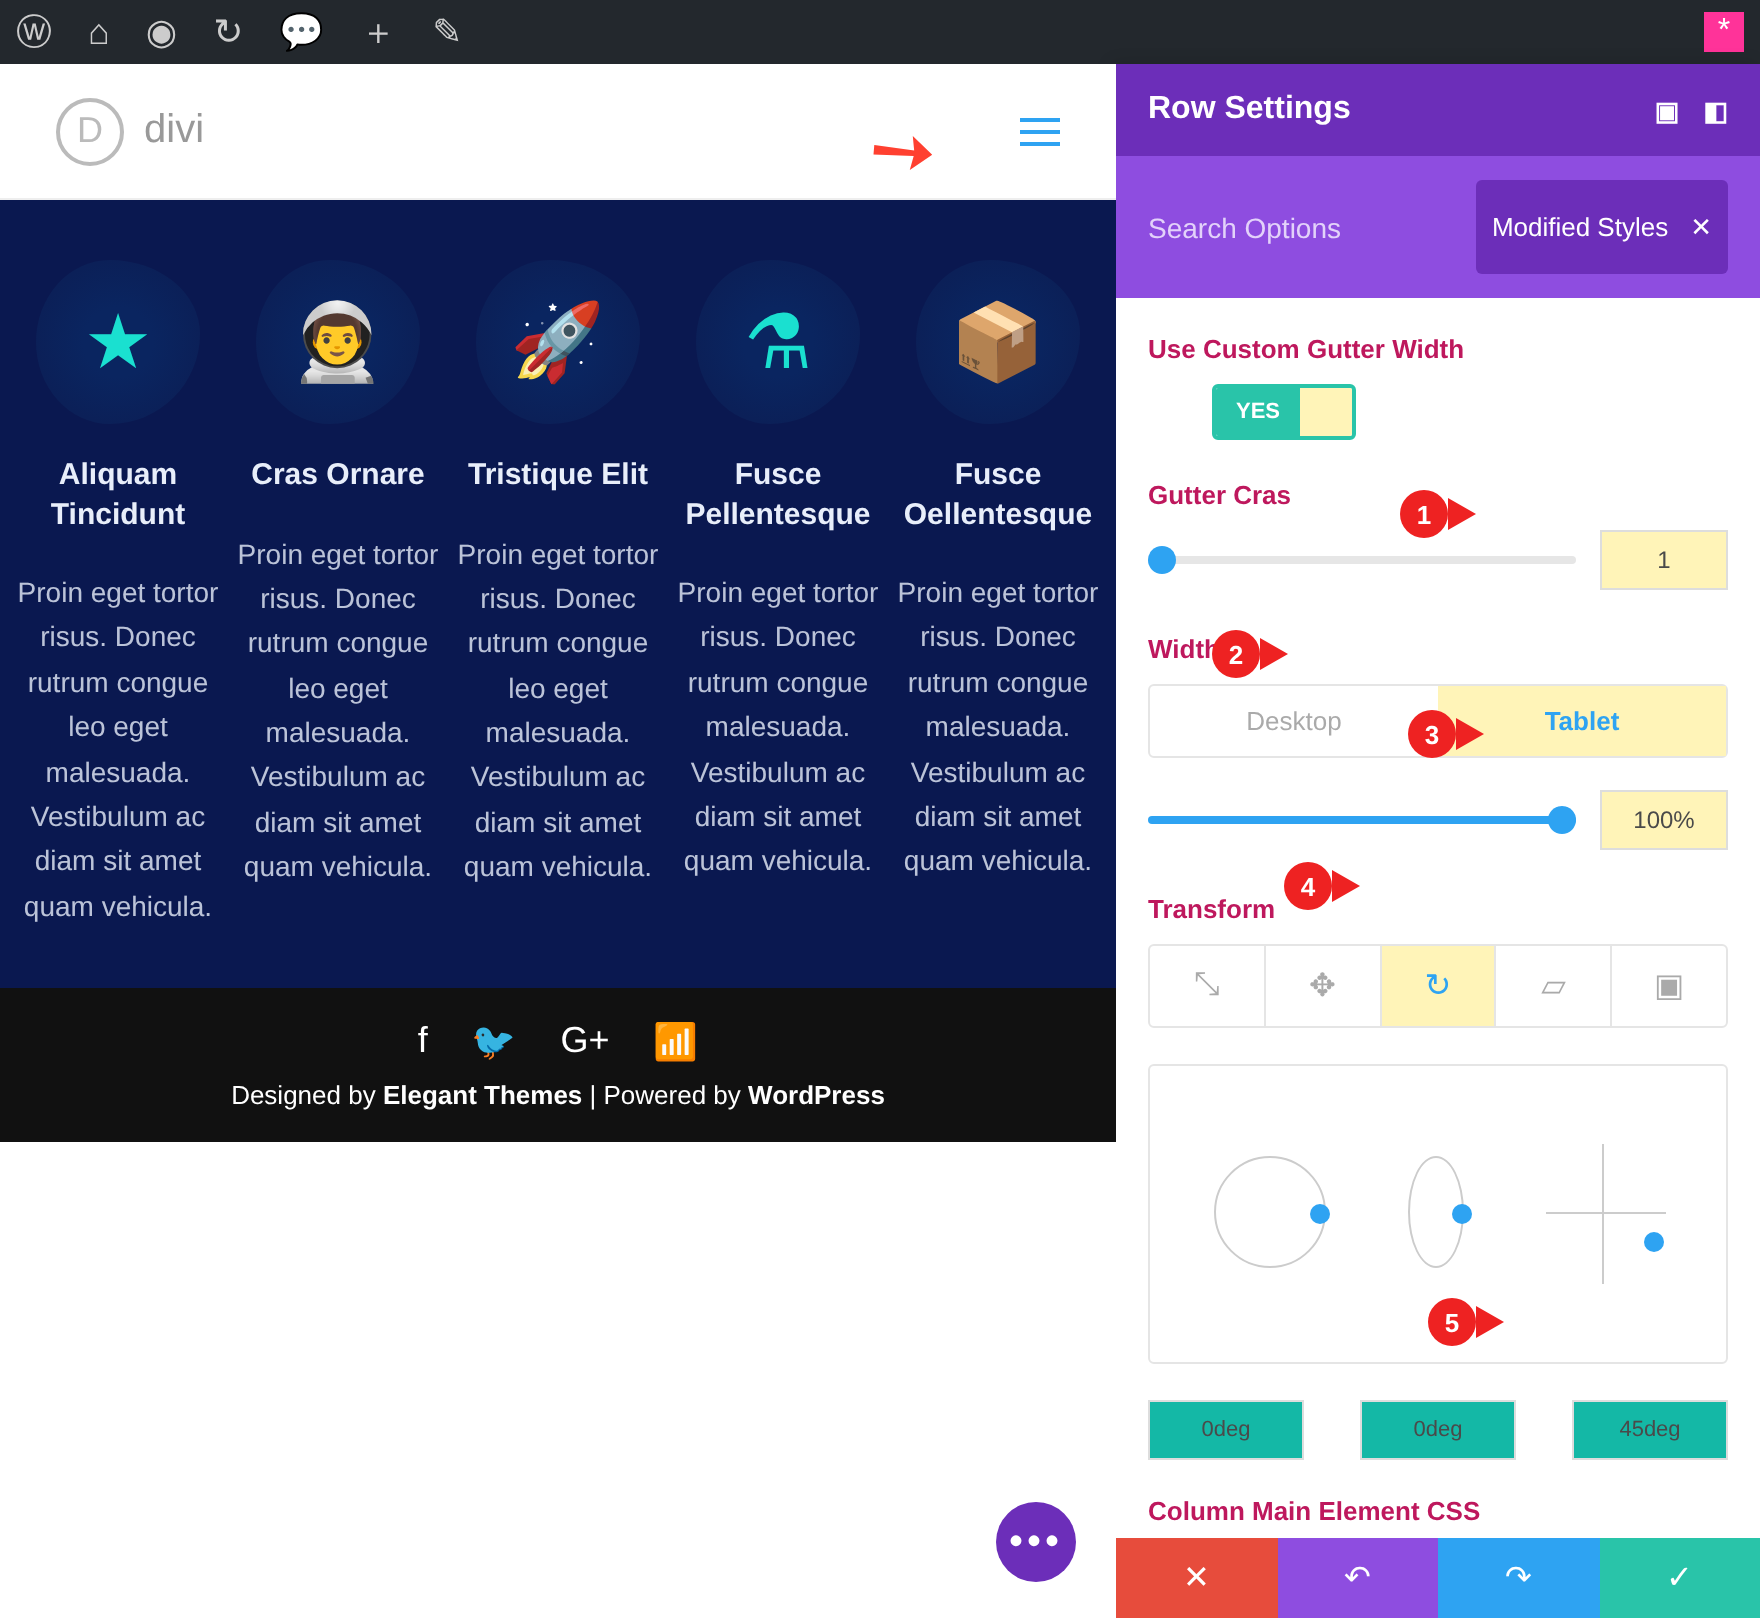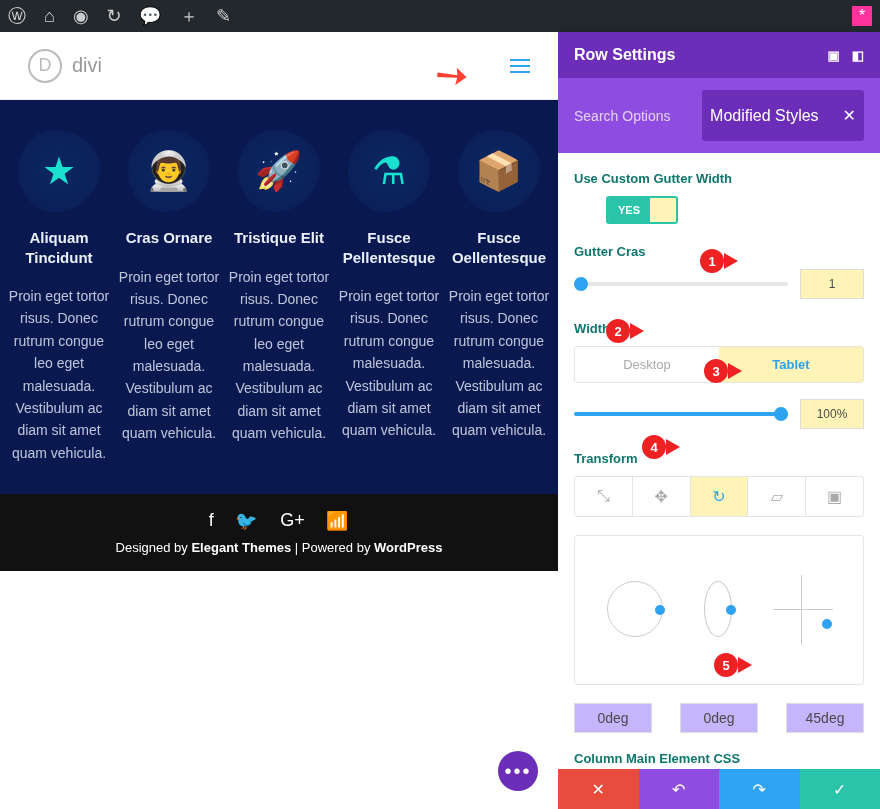--- a/index.html
+++ b/index.html
@@ -36,25 +36,25 @@
 .social { display: flex; gap: 22px; justify-content: center; font-size: 18px; margin-bottom: 8px; }
 .footer .credit { font-size: 13px; }
 
 
 .fab { position: absolute; bottom: 18px; right: 20px; width: 40px; height: 40px; border-radius: 50%; background: #6c2eb9; color: #fff; display: flex; align-items: center; justify-content: center; font-size: 20px; letter-spacing: 2px; }
 
 
 .panel-header { background: #6c2eb9; color: #fff; padding: 14px 16px; font-weight: 700; font-size: 16px; display: flex; align-items: center; justify-content: space-between; }
 .panel-header .ph-icons { display: flex; gap: 12px; font-size: 13px; }
 .panel-search { background: #8e4de0; color: #e3d2fa; padding: 12px 16px; font-size: 14px; display: flex; align-items: center; justify-content: space-between; }
-.mod-styles { background: #6c2eb9; color: #fff; font-size: 16px; padding: 16px 8px; border-radius: 3px; display: flex; align-items: center; gap: 24px; }
+.mod-styles { background: #6c2eb9; color: #fff; font-size: 13px; padding: 16px 8px; border-radius: 3px; display: flex; align-items: center; gap: 11px; }
 
 
 .panel-body { flex: 1; overflow-y: auto; padding: 18px 16px; color: #4a4a4a; font-size: 13px; position: relative; }
-.field-label { font-weight: 600; margin-bottom: 10px; color: #0f766e; }
+.field-label { font-weight: 600; margin-bottom: 10px; color: #be185d; }
 .toggle-yes { display: inline-flex; align-items: center; border: 2px solid #29c4a9; border-radius: 3px; overflow: hidden; margin-left: 32px; }
 .toggle-yes .txt { background: #29c4a9; color: #fff; font-size: 11px; font-weight: 700; padding: 6px 10px; }
 .toggle-yes .knob { width: 26px; height: 24px; background: #fff4b8; }
 
 .slider-row { display: flex; align-items: center; gap: 12px; }
 .slider-track { flex: 1; height: 4px; background: #e6e6e6; border-radius: 3px; position: relative; }
 .slider-track.blue { background: #2ea3f2; }
 .slider-thumb { width: 14px; height: 14px; background: #2ea3f2; border-radius: 50%; position: absolute; top: -5px; }
 .slider-val { width: 64px; height: 30px; background: #f6f6f6; border: 1px solid #ddd; display: flex; align-items: center; justify-content: center; font-size: 12px; }
 .hl { background: #fff4b8; }
@@ -67,21 +67,21 @@
 .ticon { flex: 1; text-align: center; padding: 10px; color: #aaa; font-size: 16px; border-right: 1px solid #e5e5e5; }
 .ticon:last-child { border-right: none; }
 .ticon.active { background: #fff4b8; color: #2ea3f2; }
 
 .transform-visual { border: 1px solid #e5e5e5; border-radius: 3px; height: 150px; margin-top: 18px; display: flex; align-items: center; justify-content: space-around; padding: 20px; }
 .tv-item { position: relative; width: 70px; height: 70px; }
 .tv-circle { border: 1px solid #ccc; border-radius: 50%; position: absolute; }
 .tv-dot { width: 10px; height: 10px; background: #2ea3f2; border-radius: 50%; position: absolute; }
 
 .tri-vals { display: flex; justify-content: space-between; margin-top: 18px; }
-.tri-vals div { width: 78px; height: 30px; background: #c4b5fd; border: 1px solid #ddd; display: flex; align-items: center; justify-content: center; font-size: 14px; }
+.tri-vals div { width: 78px; height: 30px; background: #14b8a6; border: 1px solid #ddd; display: flex; align-items: center; justify-content: center; font-size: 11px; }
 
 .css-box { margin-top: 14px; border: 2px solid #d22; background: #3b4957; color: #cfe; font-family: monospace; font-size: 12px; padding: 8px 10px; height: 90px; position: relative; }
 .css-box .ln { color: #888; margin-right: 6px; }
 .css-box .kw { color: #9ec5ff; text-decoration: underline; }
 .css-box .val { color: #6fd6b0; margin-left: 34px; }
 
 
 .panel-actions { display: flex; height: 40px; }
 .panel-actions > div { flex: 1; display: flex; align-items: center; justify-content: center; color: #fff; font-size: 16px; }
 .act-red { background: #e74c3c; }

